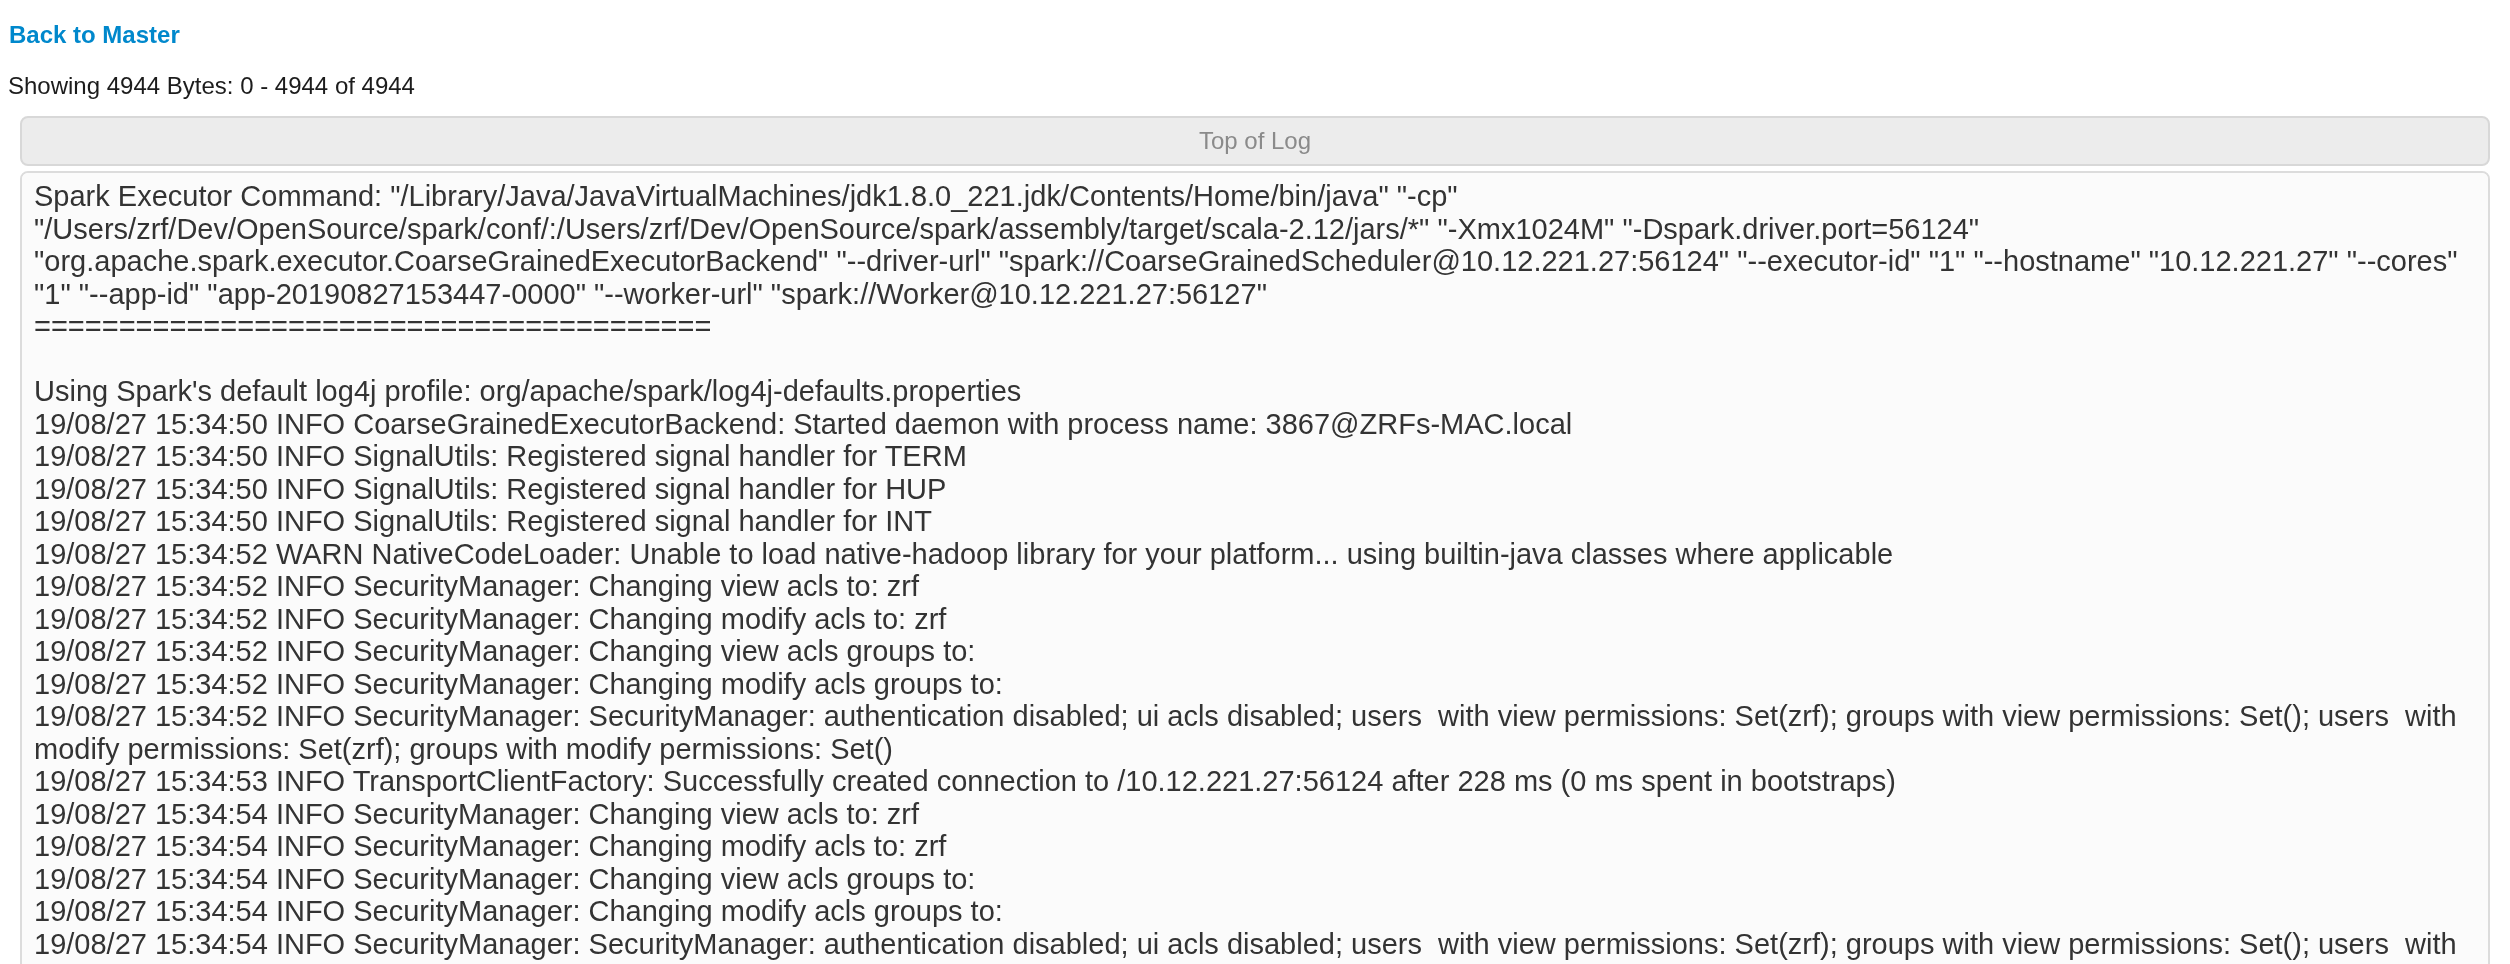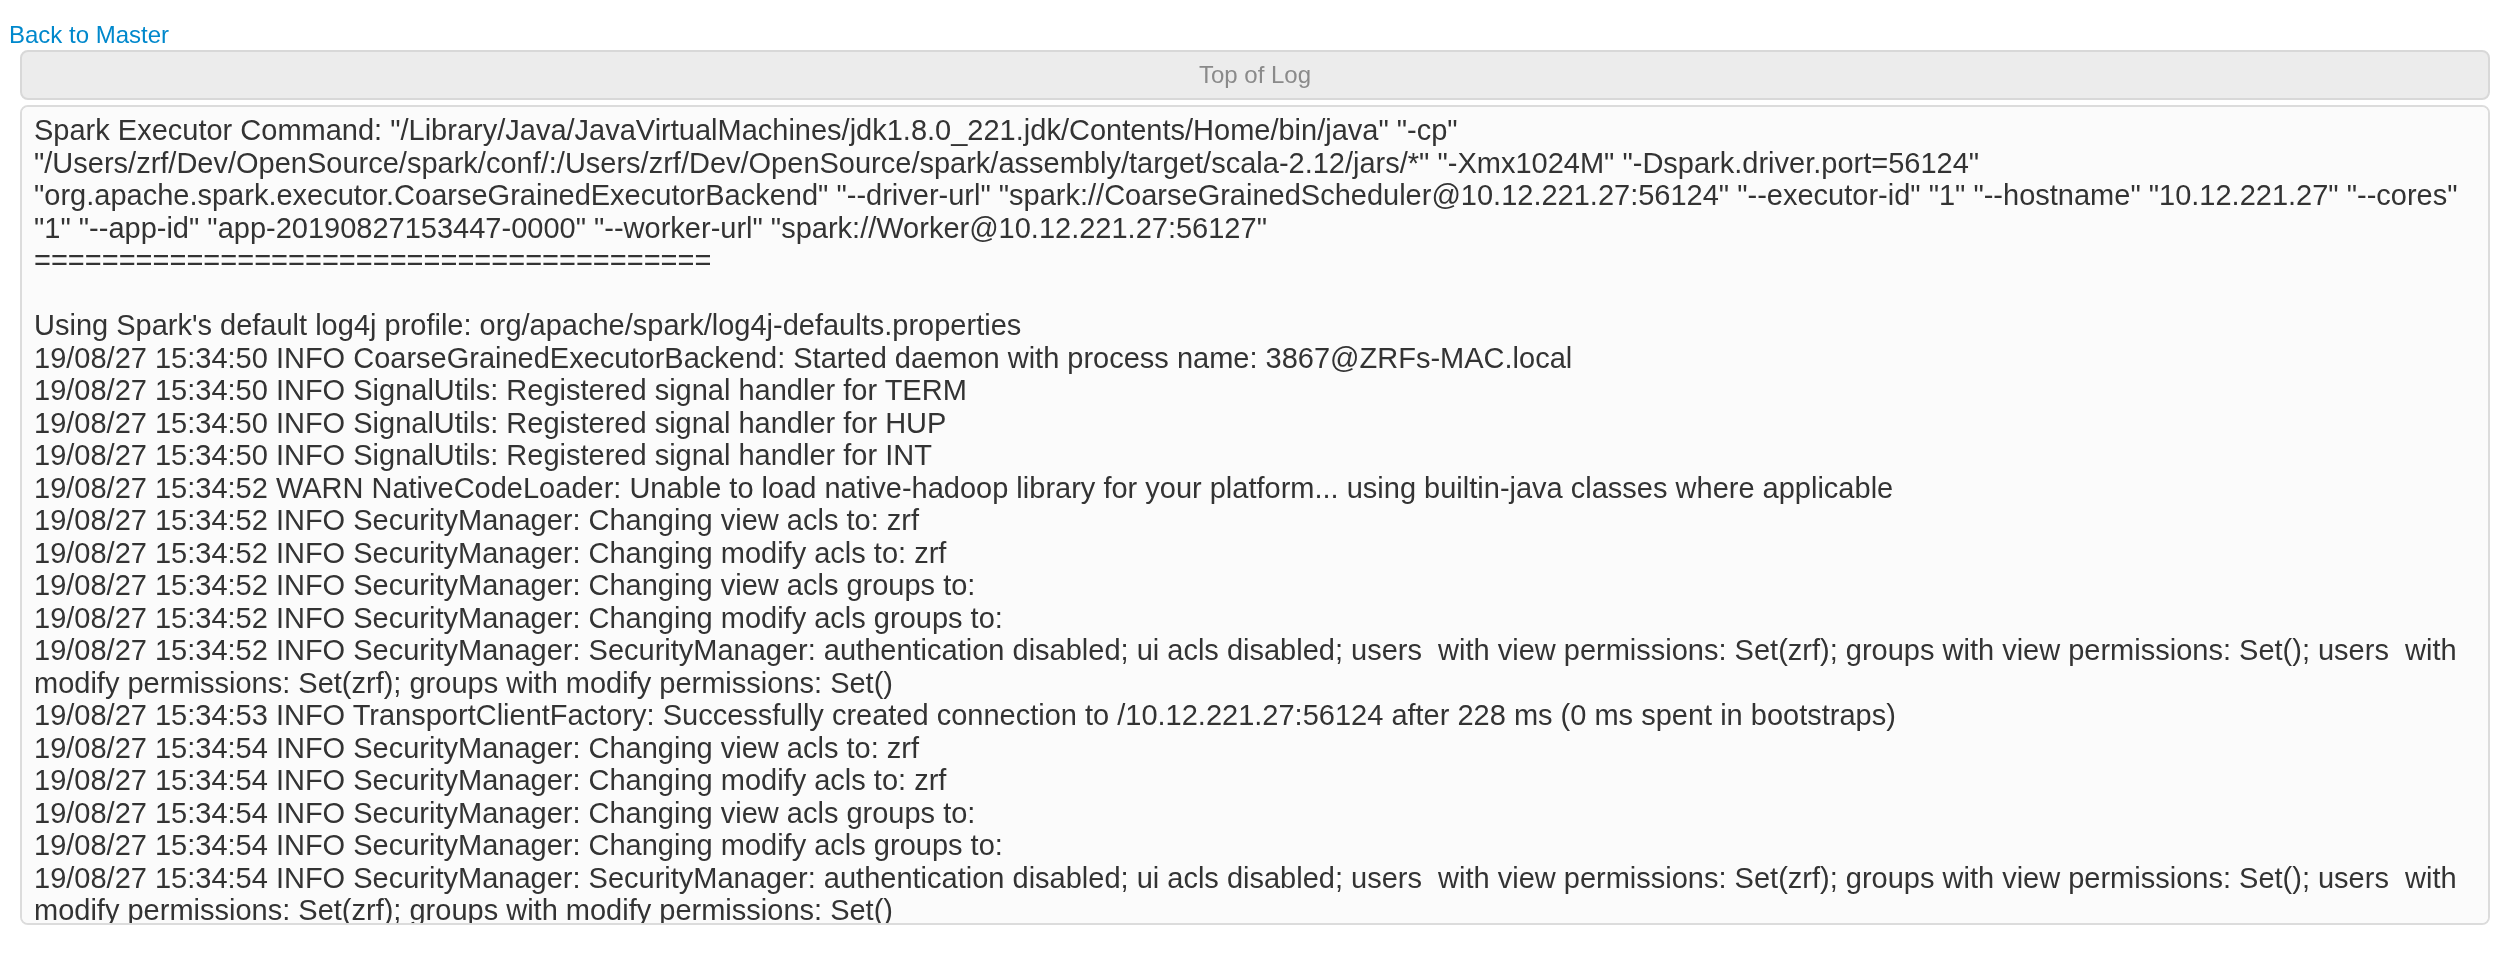--- a/index.html
+++ b/index.html
@@ -18,20 +18,21 @@
     padding: 12px 8px 0 8px;
   }
   .back-link {
     display: inline-block;
     margin: 8px 0 0 1px;
     font-size: 24px;
     line-height: 30px;
     color: #0088cc;
     text-decoration: none;
     cursor: pointer;
+    font-weight: bold;
   }
   .byte-range {
     margin: 21px 0 15px 0;
     font-size: 24px;
     line-height: 30px;
     color: #1c1c1c;
   }
   .top-log-btn {
     display: block;
     box-sizing: border-box;
@@ -65,20 +66,21 @@
     color: #333333;
   }
 </style>
 </head>
 <body>
 
 <div class="page">
 
   <a class="back-link" href="#">Back to Master</a>
 
+  <p class="byte-range">Showing 4944 Bytes: 0 - 4944 of 4944</p>
 
   <button class="top-log-btn" disabled="">Top of Log</button>
 
   <div class="log-box">
     <div class="log-text">Spark Executor Command: "/Library/Java/JavaVirtualMachines/jdk1.8.0_221.jdk/Contents/Home/bin/java" "-cp" "/Users/zrf/Dev/OpenSource/spark/conf/:/Users/zrf/Dev/OpenSource/spark/assembly/target/scala-2.12/jars/*" "-Xmx1024M" "-Dspark.driver.port=56124" "org.apache.spark.executor.CoarseGrainedExecutorBackend" "--driver-url" "spark://CoarseGrainedScheduler@10.12.221.27:56124" "--executor-id" "1" "--hostname" "10.12.221.27" "--cores" "1" "--app-id" "app-20190827153447-0000" "--worker-url" "spark://Worker@10.12.221.27:56127"
 ========================================
 
 Using Spark's default log4j profile: org/apache/spark/log4j-defaults.properties
 19/08/27 15:34:50 INFO CoarseGrainedExecutorBackend: Started daemon with process name: 3867@ZRFs-MAC.local
 19/08/27 15:34:50 INFO SignalUtils: Registered signal handler for TERM

